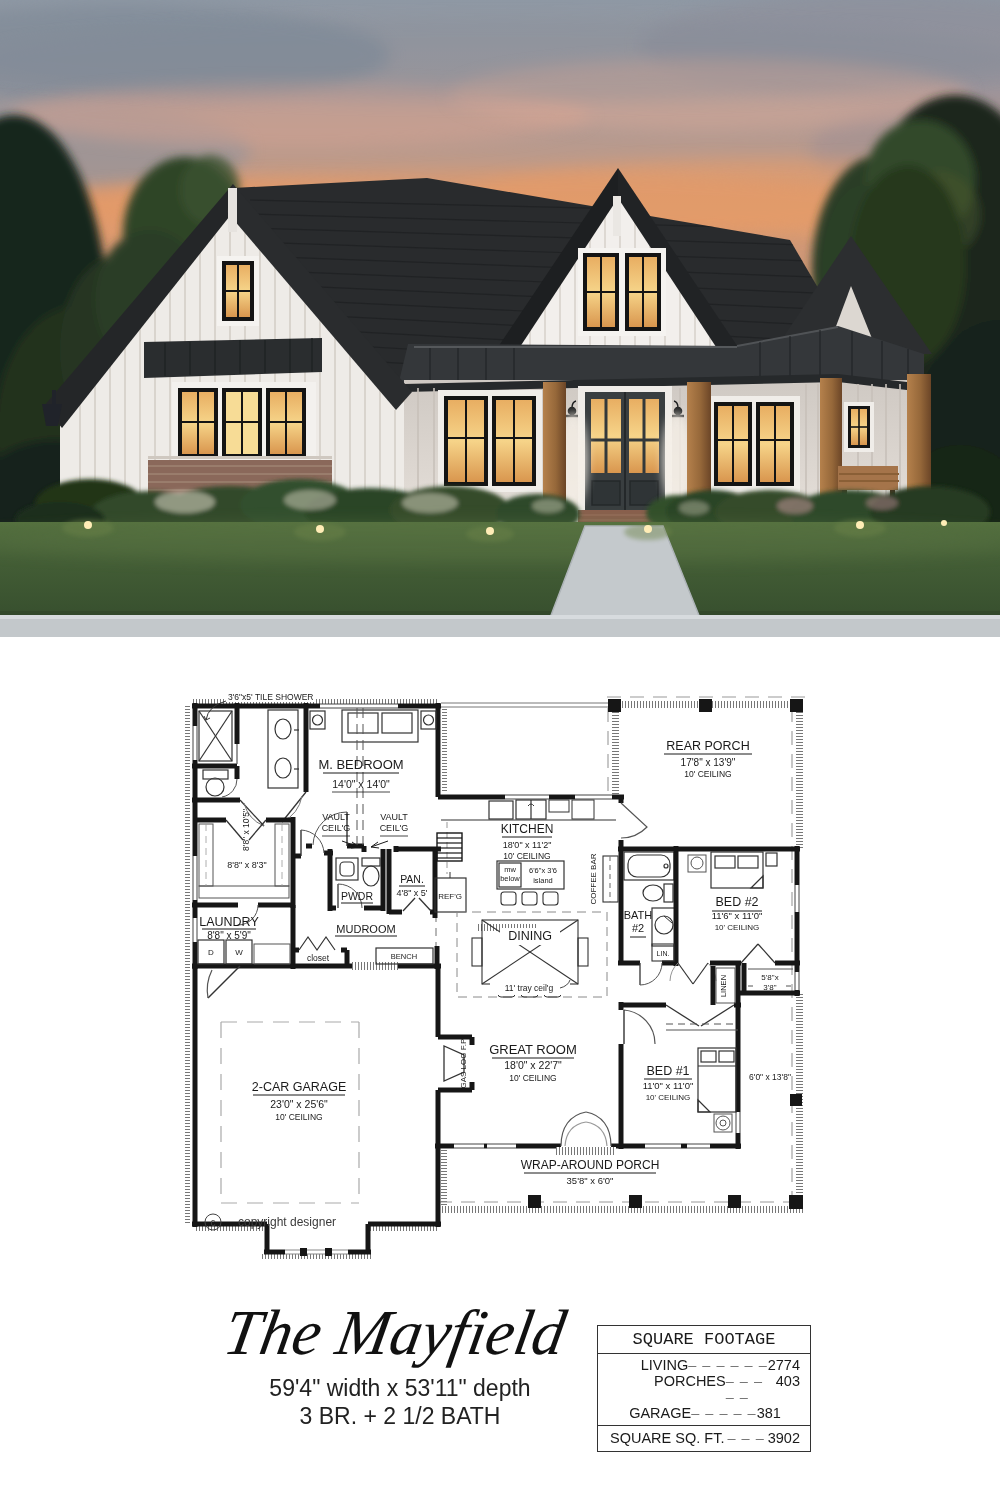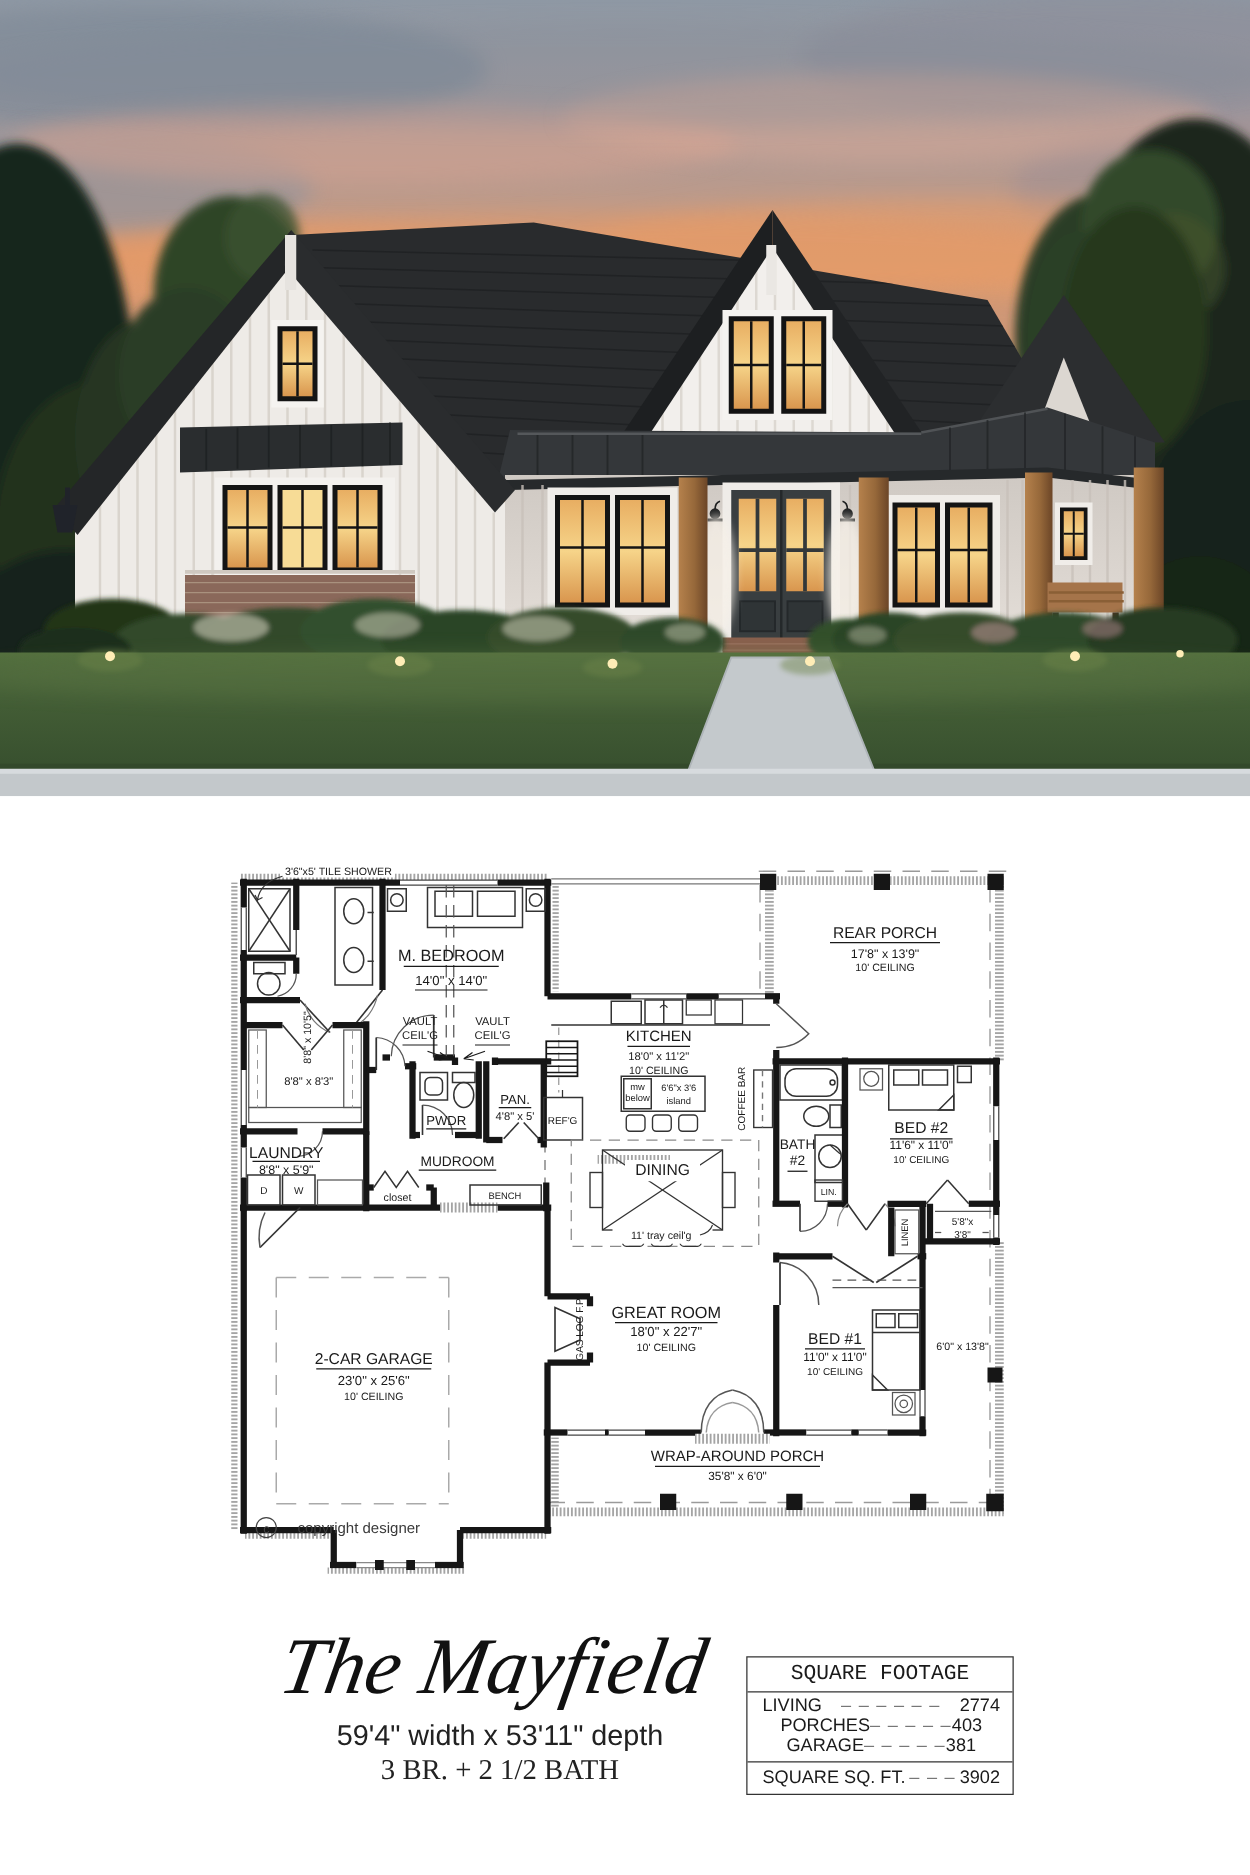--- a/index.html
+++ b/index.html
@@ -1107,31 +1107,31 @@
 </svg>
 
 <div style="position:absolute;left:0;top:1296px;width:790px;text-align:center;
      font-family:'Liberation Serif',serif;font-style:italic;font-size:64px;color:#111;
      transform:skewX(-10deg);letter-spacing:0px;">The Mayfield</div>
 
 <div style="position:absolute;left:0;top:1375px;width:800px;text-align:center;
      font-size:23px;color:#222;">59'4" width x 53'11" depth</div>
 
 <div style="position:absolute;left:0;top:1403px;width:800px;text-align:center;
-     font-size:23px;color:#222;font-family:Liberation Serif, serif;">3 BR. + 2 1/2 BATH</div>
+     font-size:23px;color:#222;">3 BR. + 2 1/2 BATH</div>
 
 <div style="position:absolute;left:597px;top:1325px;width:212px;border:1.5px solid #333;background:#fff;">
   <div style="text-align:center;font-size:17px;color:#1a1a1a;padding:4px 0 4px 0;border-bottom:1.5px solid #333;font-family:Liberation Mono, monospace;">SQUARE FOOTAGE</div>
   <div style="padding:3px 10px 4px 12px;font-size:14.5px;color:#1a1a1a;border-bottom:1.5px solid #333;">
-    <div style="display:flex;justify-content:space-between;line-height:16px;">
+    <div style="display:flex;justify-content:flex-end;line-height:16px;margin-left:30px;">
           <span>LIVING</span>
           <span style="color:#777;letter-spacing:1px;">– – – – – –</span>
           <span>2774</span>
         </div>
-    <div style="display:flex;justify-content:center;line-height:16px;">
+    <div style="display:flex;justify-content:flex-start;line-height:16px;margin-left:44px;">
           <span>PORCHES</span>
           <span style="color:#777;letter-spacing:1px;">– – – – –</span>
           <span>403</span>
         </div>
     <div style="display:flex;justify-content:center;line-height:16px;">
           <span>GARAGE</span>
           <span style="color:#777;letter-spacing:1px;">– – – – –</span>
           <span>381</span>
         </div>
   </div>

